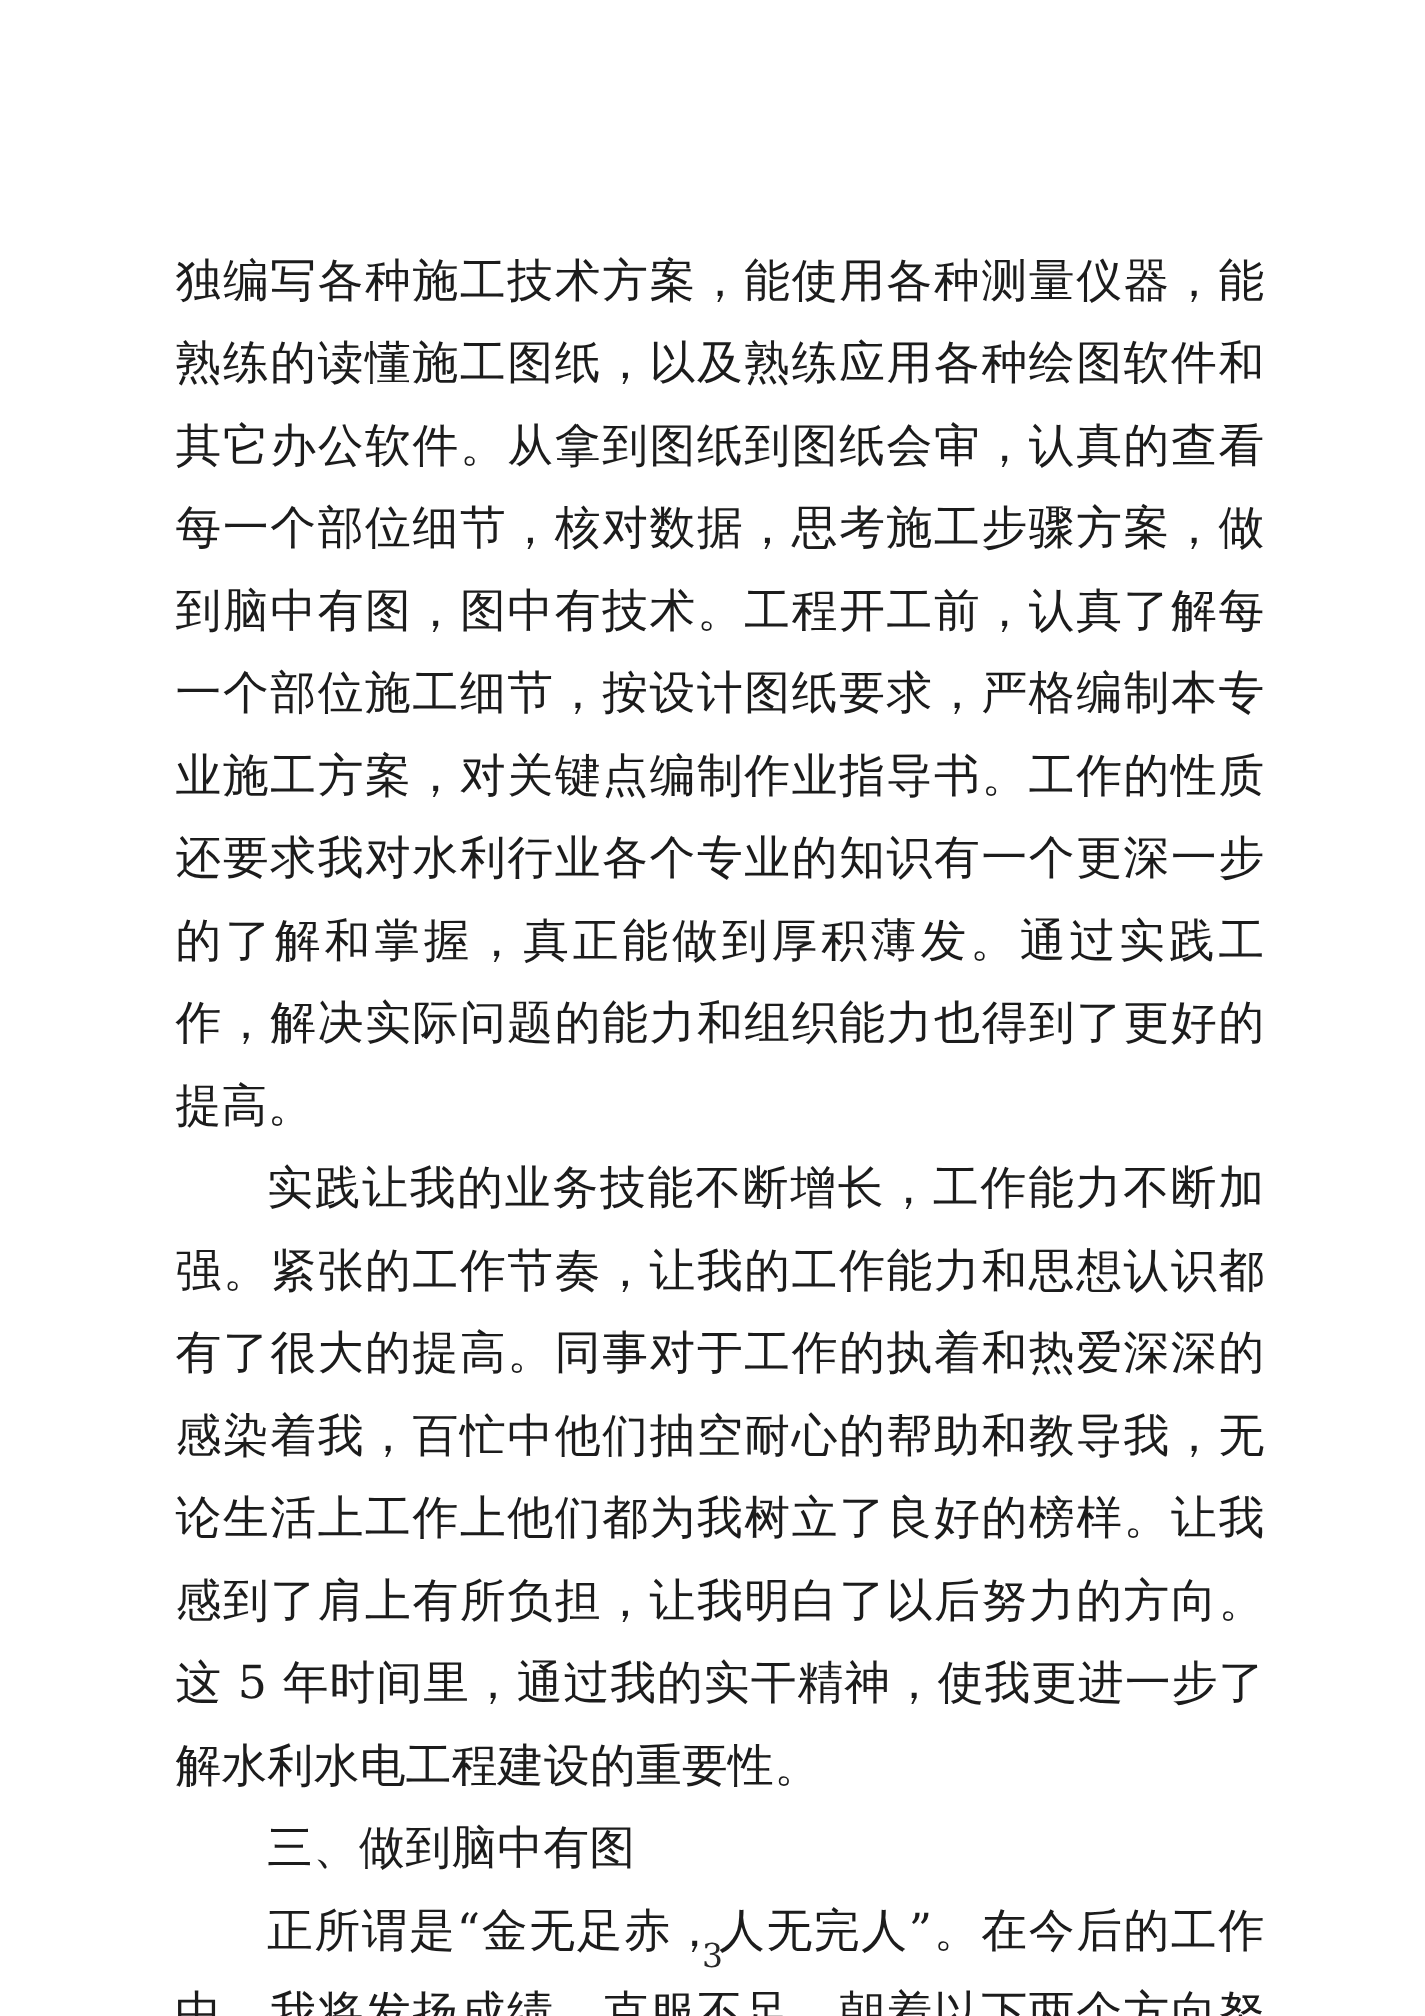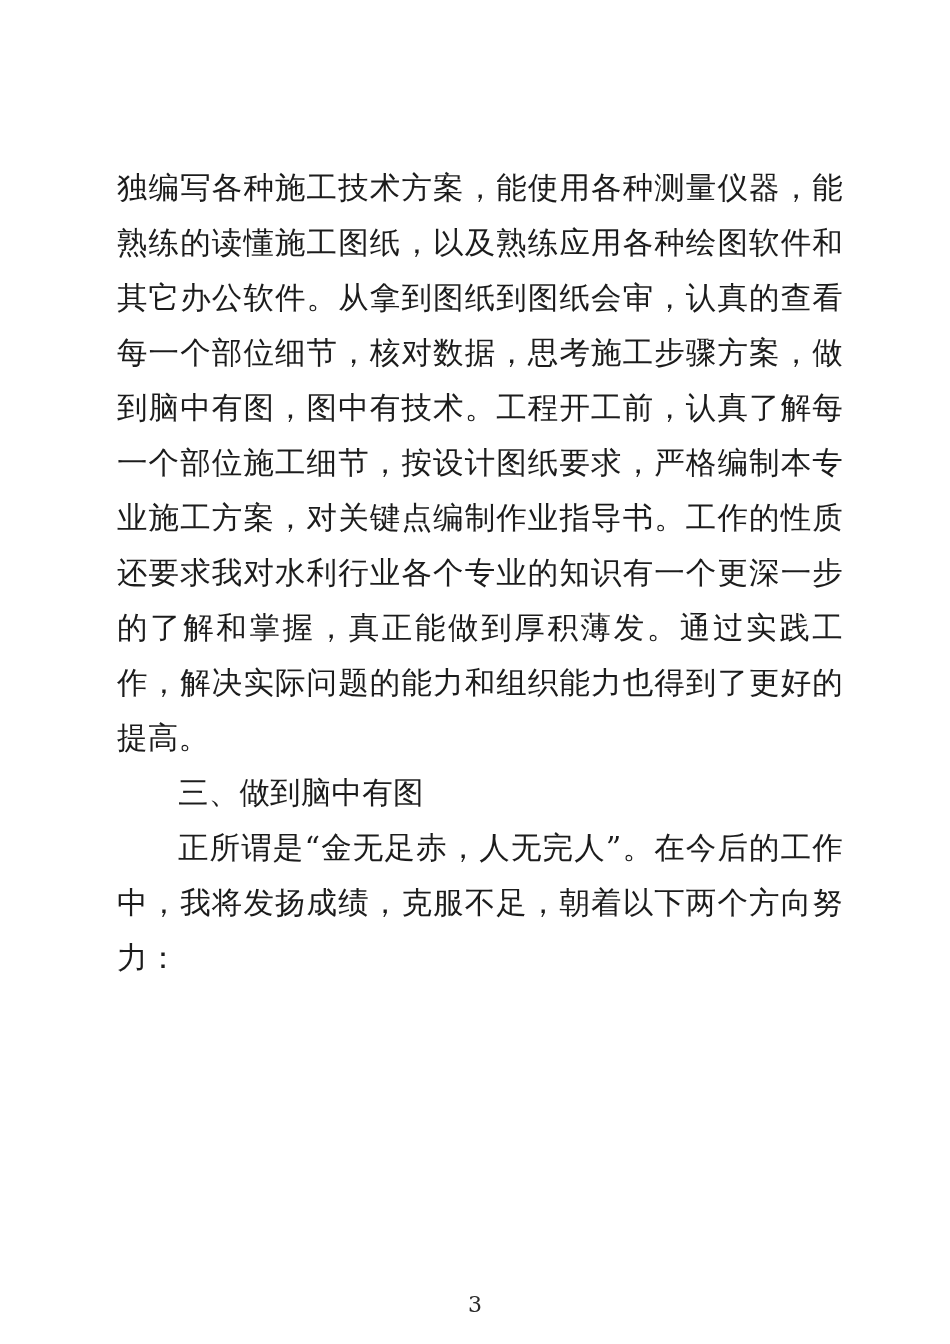--- a/index.html
+++ b/index.html
@@ -63,20 +63,21 @@
 </style>
 </head>
 <body>
 
 <div class="page">
 
   <div class="body-block">
 
     <p class="para">独编写各种施工技术方案，能使用各种测量仪器，能熟练的读懂施工图纸，以及熟练应用各种绘图软件和其它办公软件。从拿到图纸到图纸会审，认真的查看每一个部位细节，核对数据，思考施工步骤方案，做到脑中有图，图中有技术。工程开工前，认真了解每一个部位施工细节，按设计图纸要求，严格编制本专业施工方案，对关键点编制作业指导书。工作的性质还要求我对水利行业各个专业的知识有一个更深一步的了解和掌握，真正能做到厚积薄发。通过实践工作，解决实际问题的能力和组织能力也得到了更好的提高。</p>
 
+    <p class="para indent">实践让我的业务技能不断增长，工作能力不断加强。紧张的工作节奏，让我的工作能力和思想认识都有了很大的提高。同事对于工作的执着和热爱深深的感染着我，百忙中他们抽空耐心的帮助和教导我，无论生活上工作上他们都为我树立了良好的榜样。让我感到了肩上有所负担，让我明白了以后努力的方向。这 5 年时间里，通过我的实干精神，使我更进一步了解水利水电工程建设的重要性。</p>
 
     <p class="heading">三、做到脑中有图</p>
 
     <p class="para indent">正所谓是“金无足赤，人无完人”。在今后的工作中，我将发扬成绩，克服不足，朝着以下两个方向努力：</p>
 
   </div>
 
   <div class="page-number">3</div>
 
 </div>

